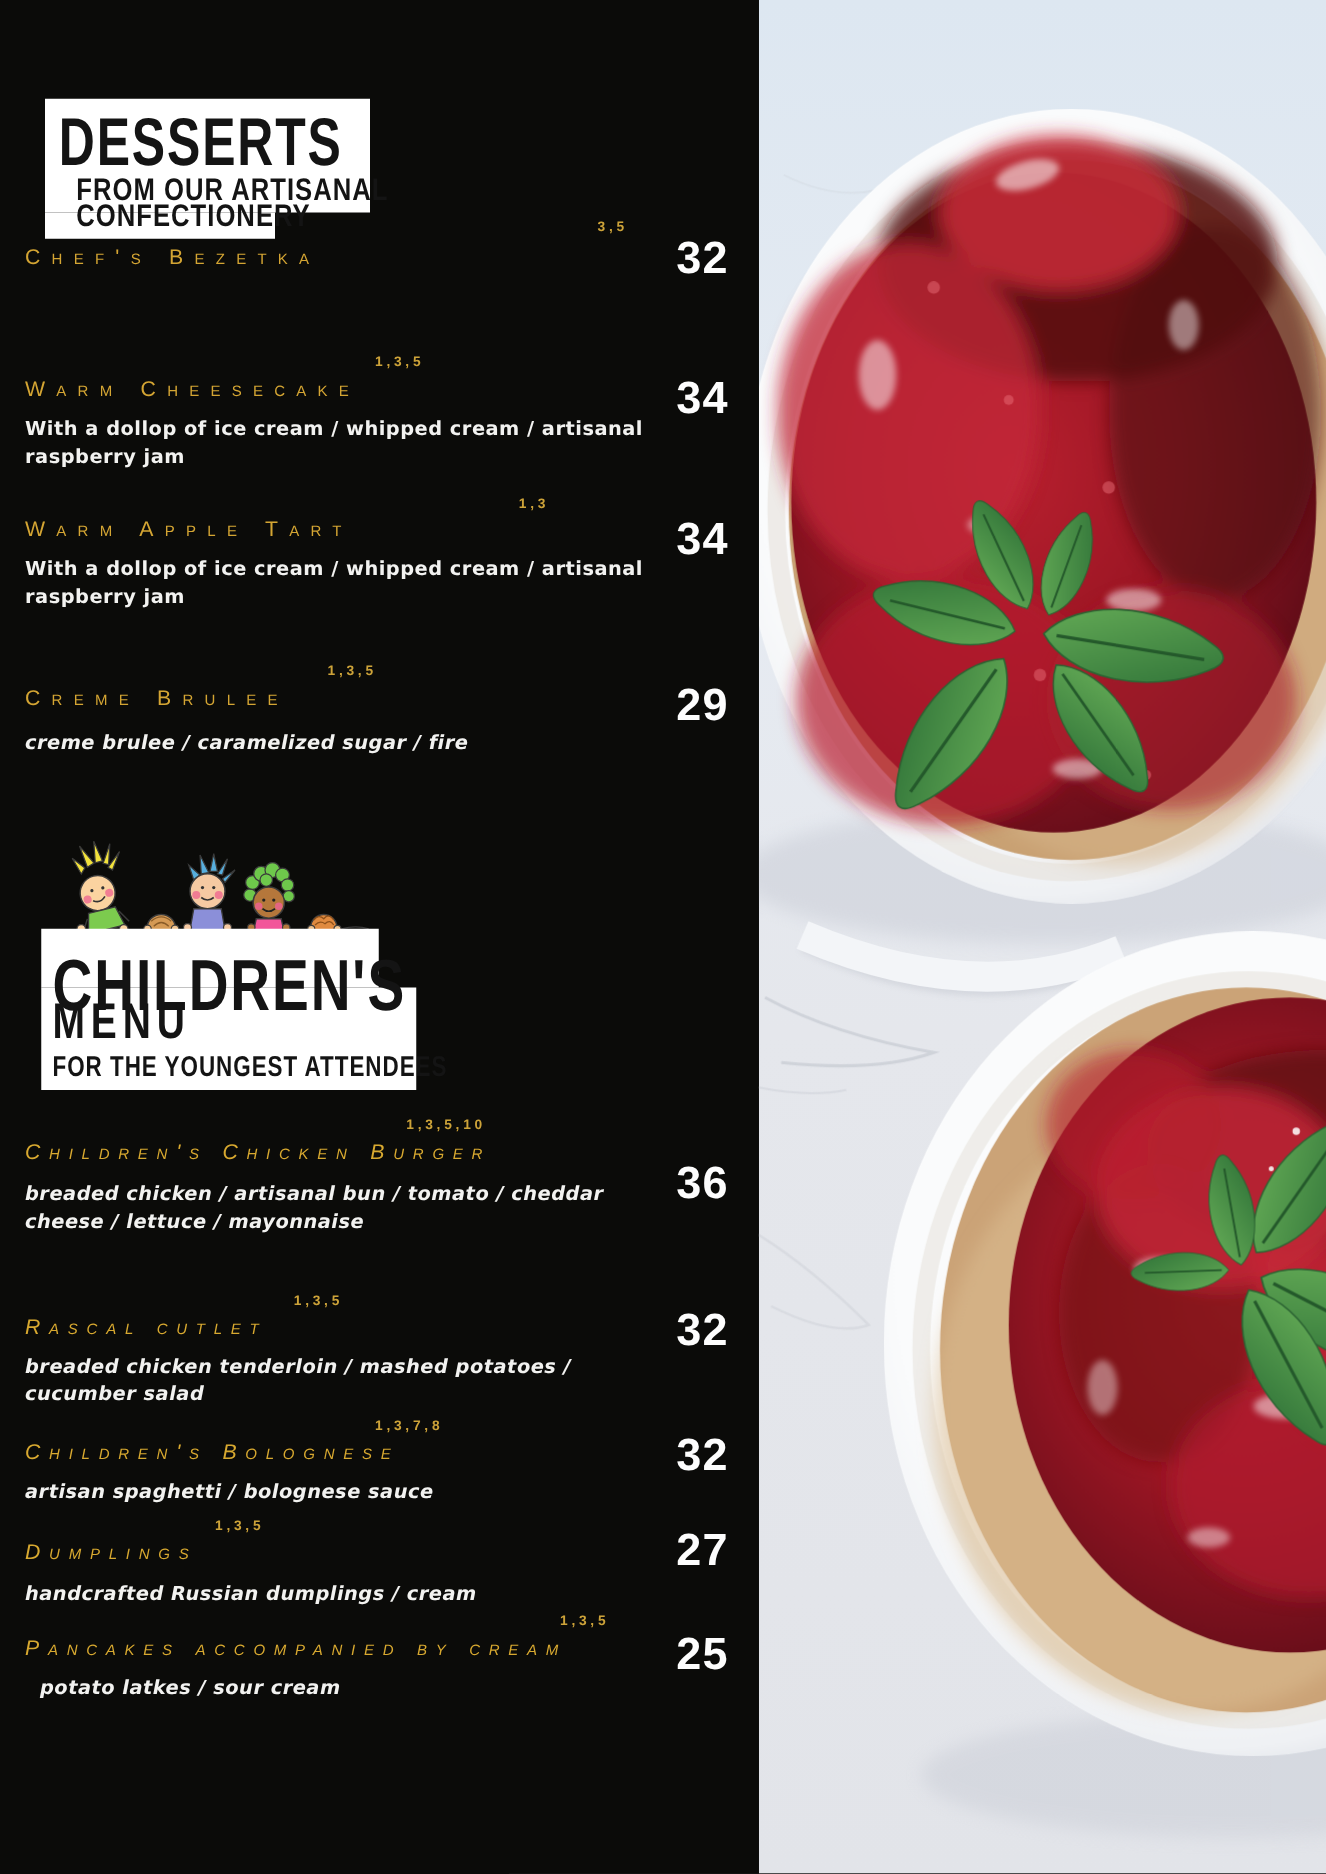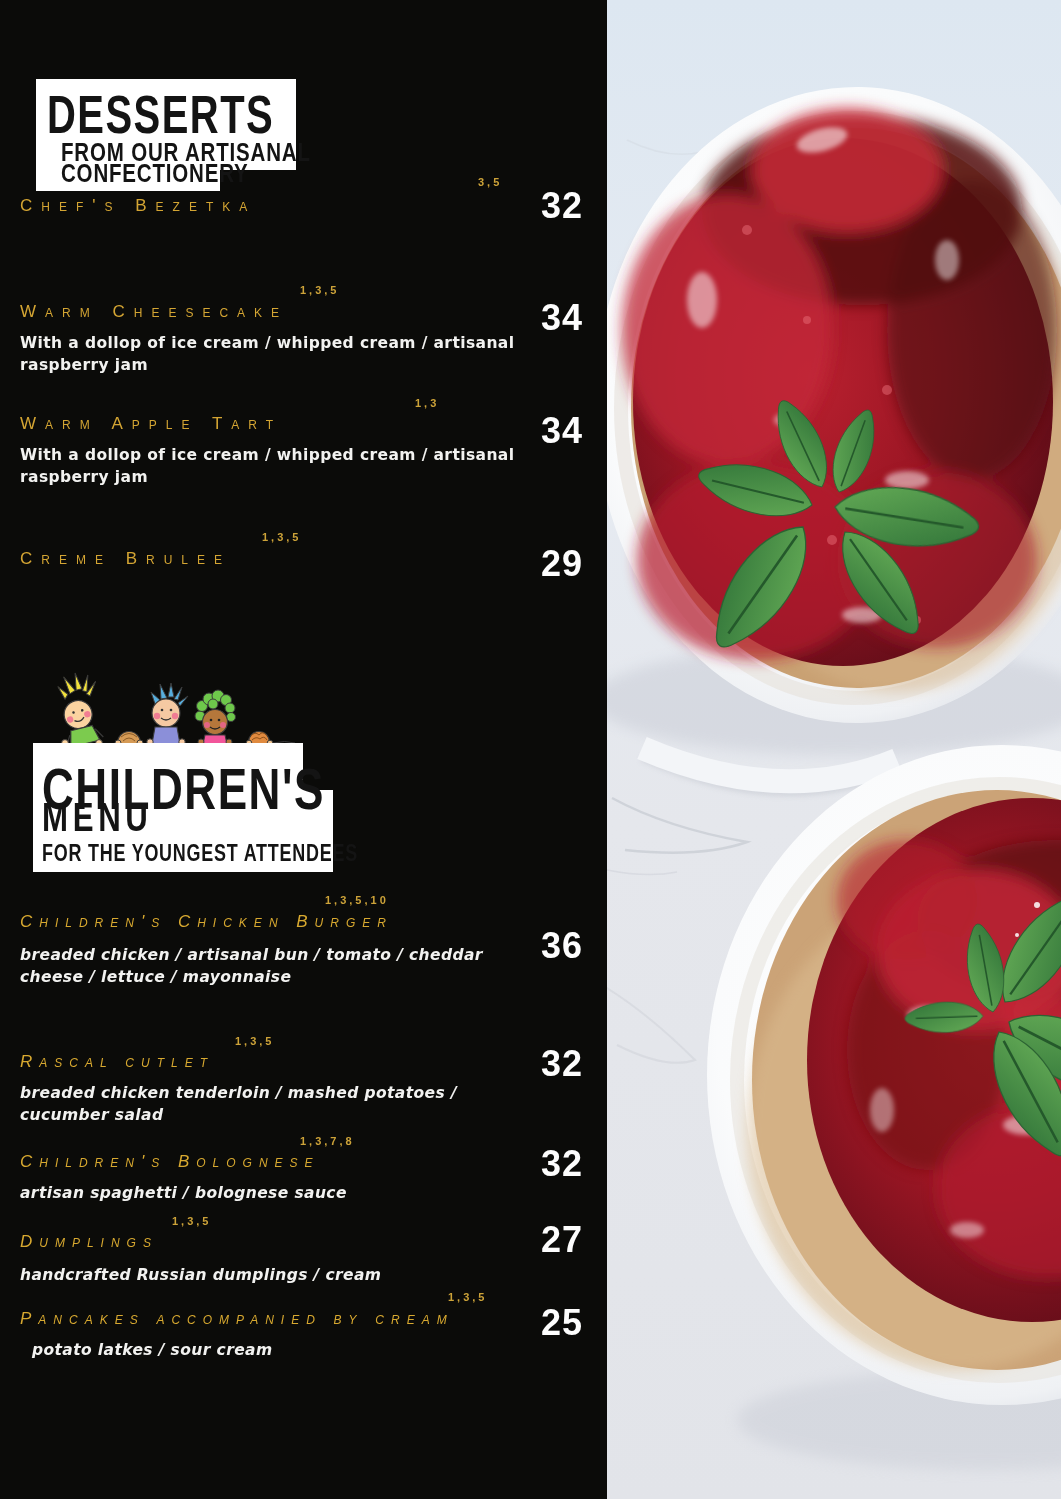--- a/index.html
+++ b/index.html
@@ -95,20 +95,21 @@
       <span class="name">Warm Apple Tart</span>
       <span class="sup">1,3</span>
       <div class="price">34</div>
       <div class="desc">With a dollop of ice cream / whipped cream / artisanal raspberry jam</div>
     </div>
 
     <div class="item i4">
       <span class="name">Creme Brulee</span>
       <span class="sup">1,3,5</span>
       <div class="price">29</div>
+      <div class="desc it">creme brulee / caramelized sugar / fire</div>
     </div>
 
     <div class="hdr-children">
       <svg class="kids-svg" width="270" height="80" viewBox="0 0 270 80">
 
         <g transform="rotate(-14 49 60)">
           <g stroke="#3a3a3a" stroke-width="1">
             <path d="M40 26 L36 12 L44 22 Z" fill="#f2e23c"></path>
             <path d="M46 22 L44 4 L52 20 Z" fill="#f2e23c"></path>
             <path d="M53 20 L56 3 L59 20 Z" fill="#f2e23c"></path>

